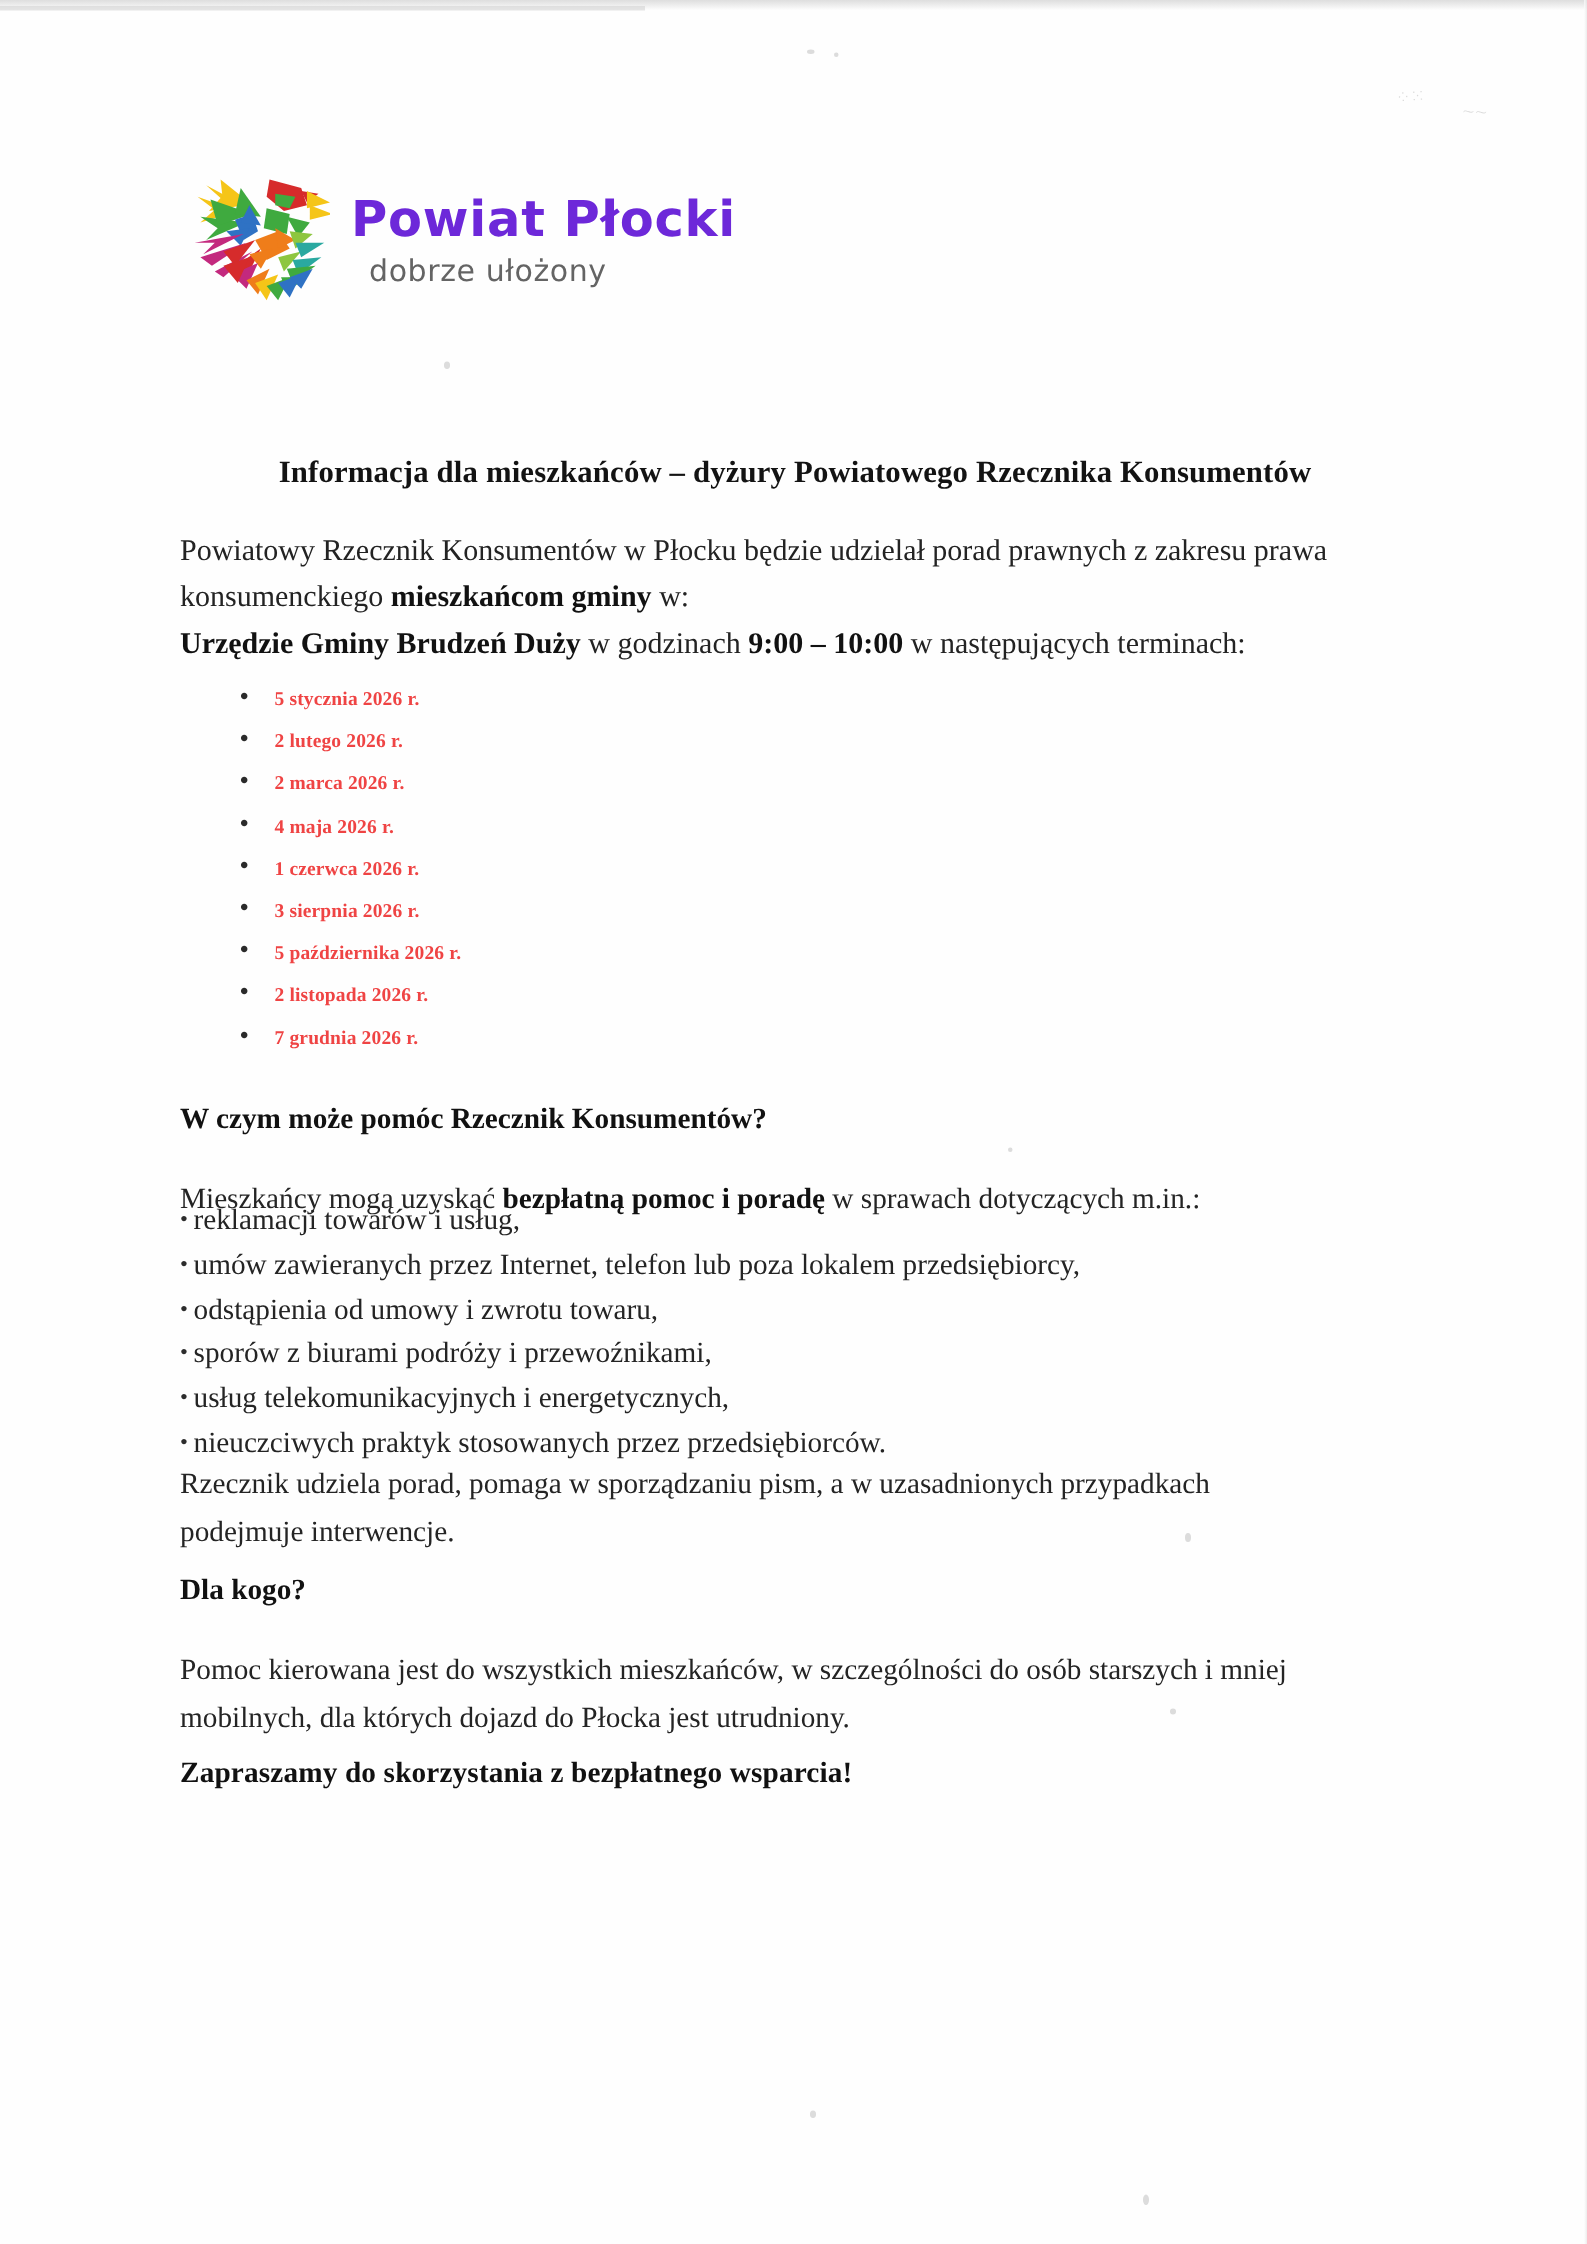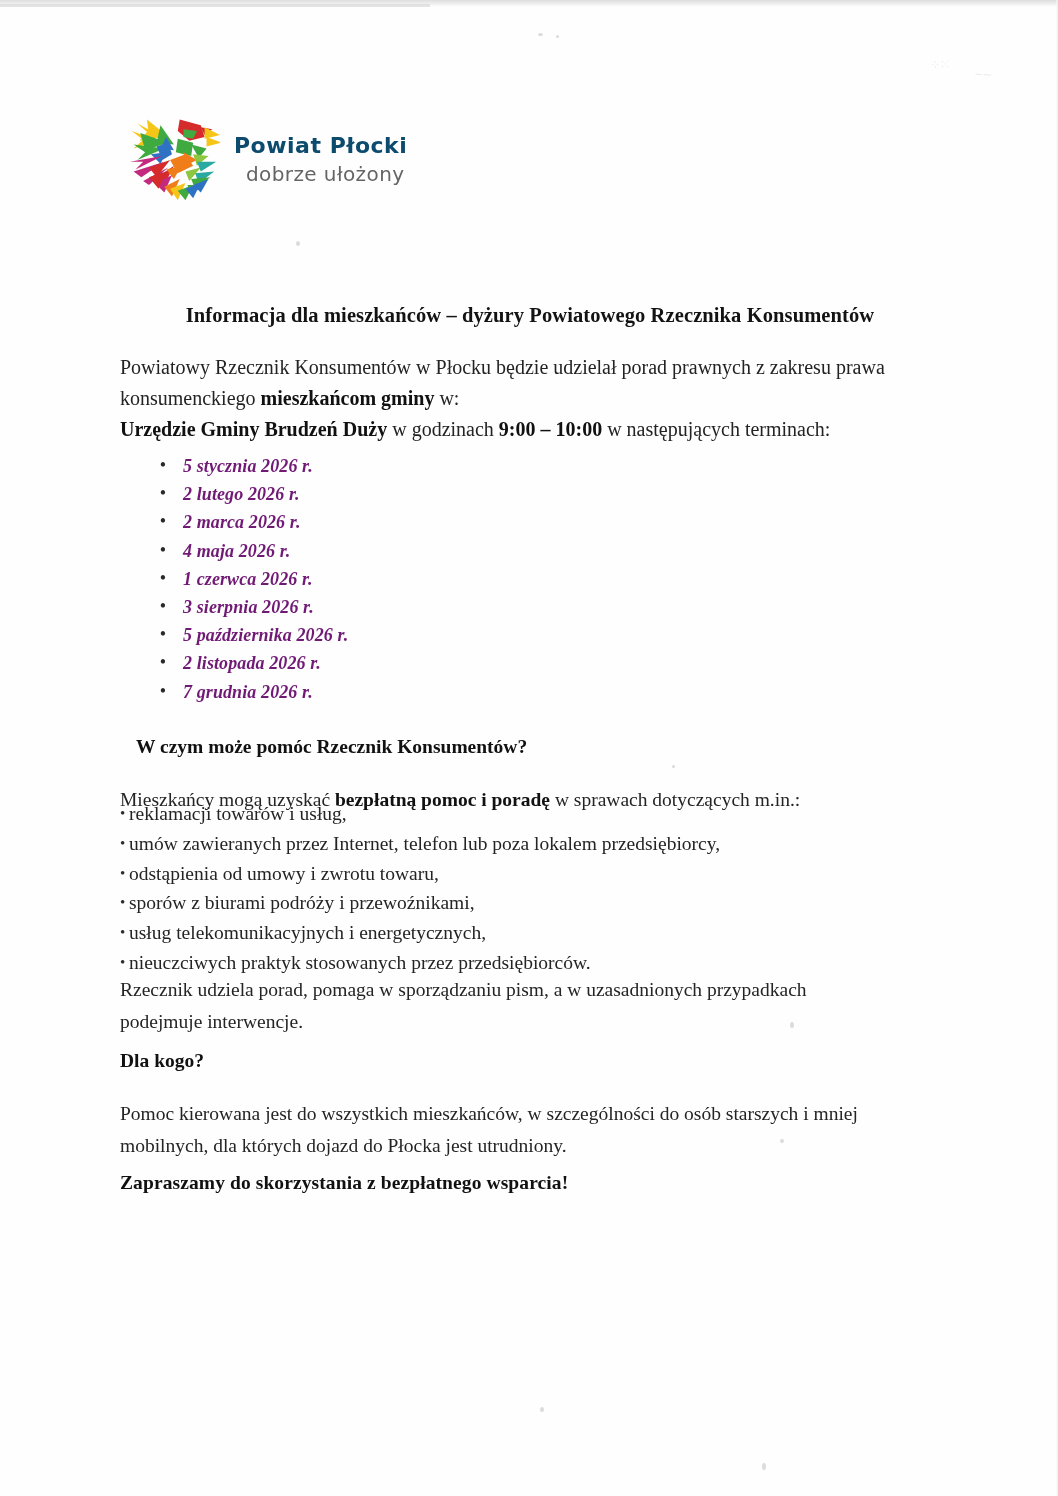--- a/index.html
+++ b/index.html
@@ -61,24 +61,24 @@
   .logo-mark svg { display: block; }
 
   .logo-wordmark {
     display: flex;
     flex-direction: column;
     justify-content: center;
     padding-top: 4px;
   }
   .wordmark-main {
     font-family: "DejaVu Sans", "Liberation Sans", sans-serif;
-    font-size: 22px;
+    font-size: 33px;
     font-weight: 700;
     letter-spacing: .5px;
-    color: #0c4a6e;
+    color: #6d28d9;
     line-height: 1.1;
   }
   .wordmark-sub {
     font-family: "DejaVu Sans", "Liberation Sans", sans-serif;
     font-size: 20px;
     font-weight: 400;
     letter-spacing: .4px;
     color: #4a4a4a;
     line-height: 1.2;
     margin-top: 3px;
@@ -115,45 +115,44 @@
     position: absolute;
     left: 120px;
     top: 452px;
     width: 480px;
     margin: 0;
     padding: 0;
     list-style: none;
   }
   .date-list li {
     position: relative;
-    font-size: 18px;
+    font-size: 13px;
     font-weight: 700;
     line-height: 28.2px;
     padding-left: 63px;
-    color: #701a75;
+    color: #ef4444;
     letter-spacing: .1px;
-    font-style: italic;
   }
   .date-list li::before {
     content: "\2022";
     position: absolute;
     left: 40px;
     top: -1px;
     font-size: 16px;
     color: #2a2a2a;
   }
 
   .h-sub {
     position: absolute;
     left: 120px;
     font-size: 19.5px;
     font-weight: 700;
     color: #111;
   }
-  #h-help { top: 736px; margin-left: 16px; }
+  #h-help { top: 736px; }
   #h-who  { top: 1050px; }
 
   .para {
     position: absolute;
     left: 120px;
     width: 812px;
     font-size: 19.5px;
     line-height: 31.5px;
     color: #242424;
   }

